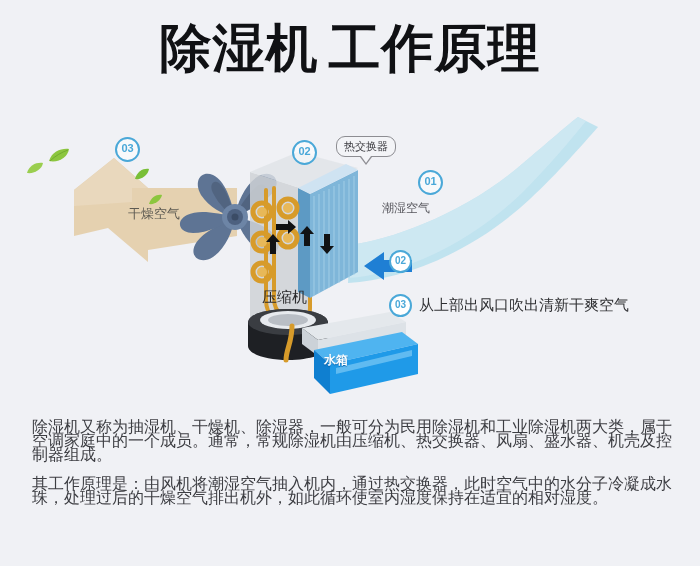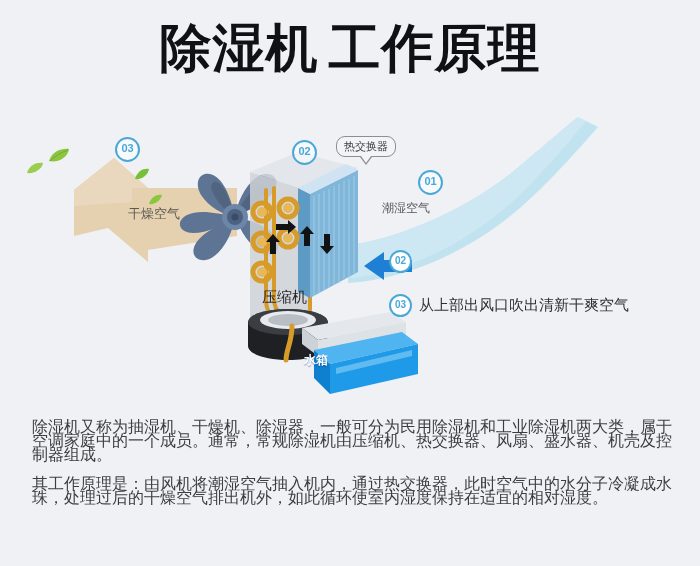--- a/index.html
+++ b/index.html
@@ -59,21 +59,21 @@
 
   
   .ilabel{
     position:absolute;font-size:12px;color:#56565c;
     font-family:"DejaVu Sans","Liberation Sans",sans-serif;
     white-space:nowrap;
   }
   #lbl-humid{left:382px;top:90px;}
   #lbl-dry{left:128px;top:95px;font-size:13px;color:#5d5a52;}
   #lbl-comp{left:262px;top:178px;font-size:15px;color:#2a2a2c;}
-  #lbl-tank{left:304px;top:242px;font-size:12px;color:#ffffff;font-weight:bold;
+  #lbl-tank{left:324px;top:242px;font-size:12px;color:#ffffff;font-weight:bold;
             text-shadow:0 1px 1px rgba(0,60,120,.5);}
 
   
   .bubble{
     position:absolute;left:336px;top:26px;
     padding:2px 7px;border:1px solid #8d8d92;border-radius:9px;
     background:#f3f4f7;font-size:11px;color:#3b3b40;white-space:nowrap;
     font-family:"DejaVu Sans","Liberation Sans",sans-serif;
   }
   .bubble:after{

